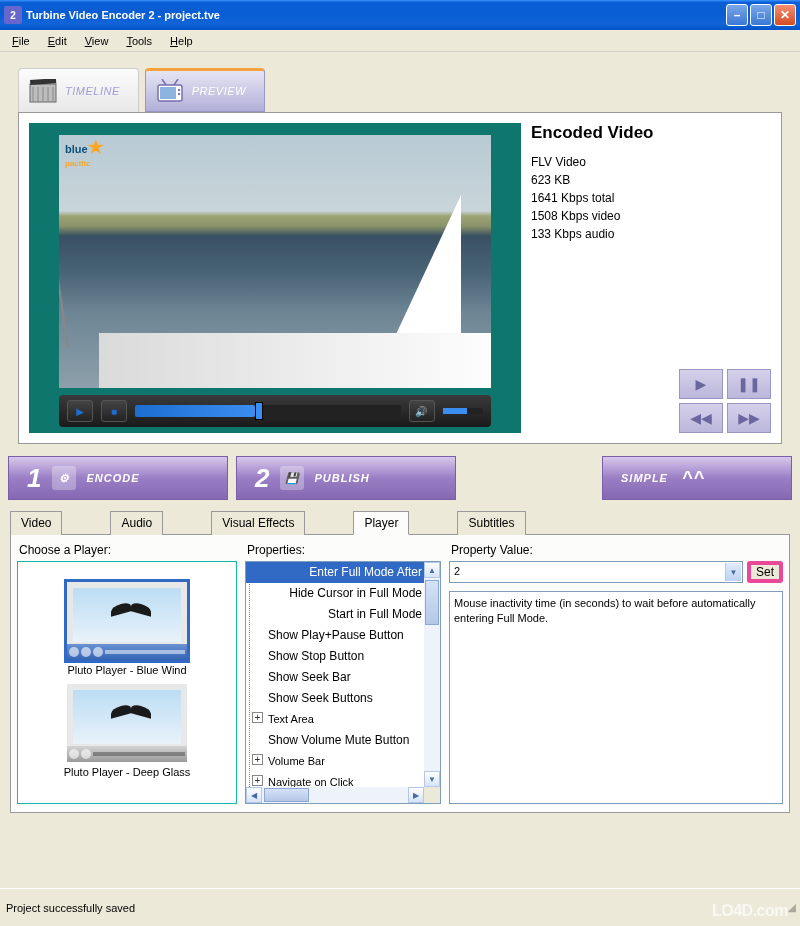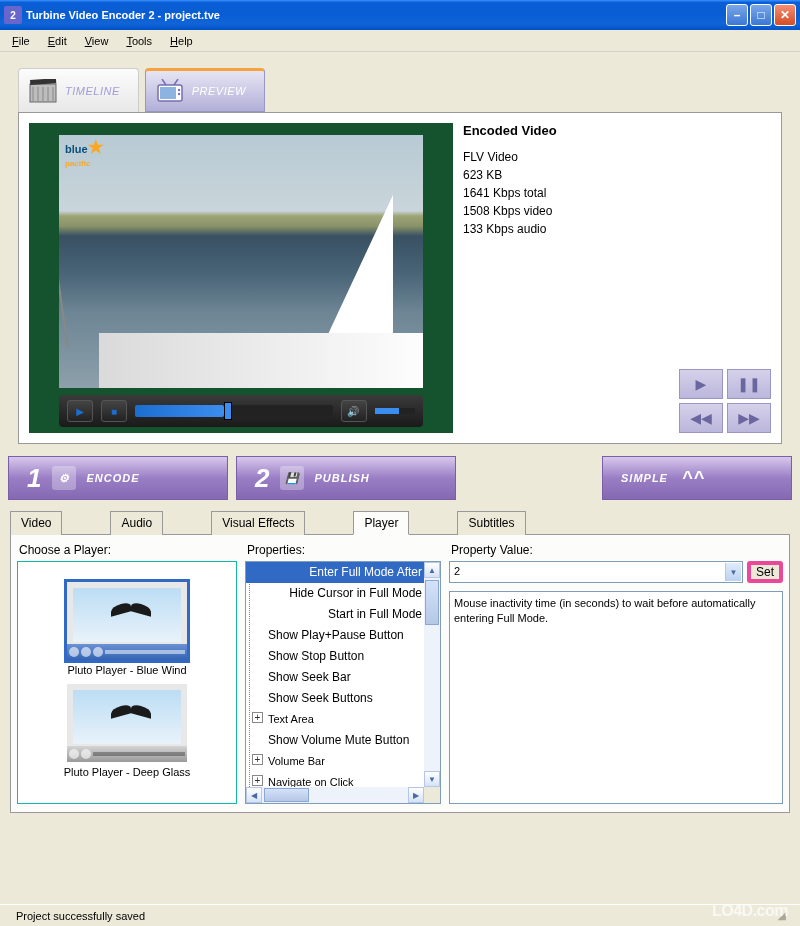--- a/index.html
+++ b/index.html
@@ -22,37 +22,37 @@
 
 .main-tabs-wrap { padding: 16px 18px 0 18px; }
 .main-tabs { display: flex; gap: 6px; }
 .main-tab { padding: 8px 18px 8px 10px; display: flex; align-items: center; gap: 8px; font-size: 16px; font-style: italic; font-family: "Verdana", sans-serif; letter-spacing: 0.5px; cursor: pointer; border-radius: 4px 4px 0 0; }
 .main-tab.inactive { background: linear-gradient(to bottom, #fcfcfc, #e8e8e8); color: #A19DD5; border: 1px solid #ccc; border-bottom: none; }
 .main-tab.active { background: linear-gradient(to bottom, #e6e5f4, #b2afd8); color: #fff; border: 1px solid #9a96c4; border-top: 3px solid #f6a23e; position: relative; z-index: 2; }
 .main-tab-icon { width: 28px; height: 24px; display: inline-block; }
 
 
 .preview-panel { margin: 0 18px 12px; border: 1px solid #999; background: #fff; padding: 10px; display: flex; gap: 10px; }
-.video-box { background: #14532d; width: 424px; height: 310px; position: relative; }
+.video-box { background: #0f766e; width: 492px; height: 310px; position: relative; }
 .video-image { position: absolute; top: 12px; left: 30px; right: 30px; bottom: 45px; background: linear-gradient(to bottom, #b8cad4 0%, #c9d5da 30%, #9da476 32%, #8a9268 36%, #385062 40%, #4a6578 55%, #6d8594 70%, #8da0ab 100%); overflow: hidden; }
 .video-logo { position:absolute; top:6px; left:6px; color:#0a4e7a; font-weight:bold; font-size:14px; line-height:12px; }
 .video-logo .star { color:#f9a825; font-size:18px; }
 .boat-sail { position:absolute; right:30px; top:60px; width:70px; height:150px; background:white; clip-path:polygon(100% 0,100% 100%,0 100%);}
 .boat-deck { position:absolute; left:40px; right:0; bottom:0; height:55px; background:linear-gradient(to right,#dadada,#fdfdfd);}
 .boat-rail {position:absolute;left:0;bottom:40px;width:2px;height:110px;background:#888;transform:rotate(-8deg);}
 .video-controls { position: absolute; bottom: 6px; left: 30px; right: 30px; height: 32px; background: linear-gradient(to bottom, #3a3a3a, #1a1a1a); border-radius: 4px; display: flex; align-items: center; padding: 0 8px; gap: 8px; }
 .vc-btn { width: 26px; height: 22px; background: linear-gradient(to bottom, #444, #222); border: 1px solid #555; border-radius: 3px; display: flex; align-items: center; justify-content: center; color: #1c6dd0; font-size: 10px; cursor:pointer;}
 .vc-seek { flex: 1; height: 12px; background: #222; border-radius: 2px; position: relative; }
 .vc-seek::before { content: ""; position: absolute; left: 0; width: 45%; height: 100%; background: linear-gradient(to right,#1c6dd0,#3b8ef0); border-radius: 2px; }
 .vc-seek-handle { position: absolute; left: 45%; top: -3px; width: 8px; height: 18px; background: #3b8ef0; border: 1px solid #000; }
 .vc-vol { width: 40px; height: 6px; background: #222; position: relative; }
 .vc-vol::before { content:""; position:absolute; width:60%; height:100%; background:#3b8ef0;}
 
 .info-col { flex: 1; display: flex; flex-direction: column; }
-.info-title { font-weight: bold; font-size: 13px; margin-bottom: 10px; }
+.info-title { font-weight: bold; font-size: 17px; margin-bottom: 10px; }
 .info-line { font-size: 12px; line-height: 18px; }
 .media-btns { margin-top: auto; display: grid; grid-template-columns: 44px 44px; gap: 4px; justify-content: end; }
 .media-btn { height: 30px; background: linear-gradient(to bottom, #d5d1ea, #bbb6dc); border: 1px solid #9a96c4; display: flex; align-items: center; justify-content: center; color: #6a66a0; font-size: 14px; cursor:pointer;}
 
 
 .step-bar { display: flex; margin: 0 8px; gap: 8px; }
 .step { flex: 0 0 auto; height: 44px; background: linear-gradient(to bottom, #d7c8ec 0%, #9a7ec5 50%, #8468b2 100%); display: flex; align-items: center; padding: 0 18px; color: white; font-style: italic; font-family: Verdana; font-size: 18px; font-weight: bold; letter-spacing: 1px; gap: 10px; border: 1px solid #7a5fa8; min-width: 220px;}
 .step-num { font-size: 26px; font-style: italic; }
 .step-icon { width: 24px; height: 24px; background: rgba(255,255,255,0.3); border-radius: 3px; display:flex;align-items:center;justify-content:center;}
 .step-simple { margin-left: auto; min-width: 190px; gap: 14px;}
@@ -99,21 +99,21 @@
 .scroll-corner{position:absolute;right:0;bottom:0;width:16px;height:16px;background:#ece9d8;}
 
 .value-col { flex: 1; margin-right: 6px; }
 .value-row { display:flex; gap:4px; margin-bottom: 8px;}
 .value-input { flex:1; height: 22px; border: 1px solid #7f9db9; background: #fff; padding: 2px 18px 2px 4px; font-size:12px; position:relative;}
 .value-dd { position:absolute; right:1px; top:1px; bottom:1px; width:16px; background:linear-gradient(to bottom,#e1ebfb,#bcd2f2); border-left:1px solid #b4c7e6; display:flex;align-items:center;justify-content:center;font-size:8px;color:#4a6a9e;}
 .set-btn { width: 36px; height:22px; border:4px solid #ec4899; background:#ece9d8; border-radius:3px; cursor:pointer; font-size:12px;}
 .desc-box { flex:1; border:1px solid #7f9db9; background:#fff; padding:4px; font-size:12px; line-height:15px; overflow-y:scroll;}
 
 
-.statusbar { position: absolute; bottom: 0; left: 0; right: 0; height: 22px; background: #ece9d8; border-top: 1px solid #fff; padding: 3px 16px; font-size: 12px; display:flex;align-items:center;}
+.statusbar { position: absolute; bottom: 0; left: 0; right: 0; height: 38px; background: #ece9d8; border-top: 1px solid #fff; padding: 3px 6px; font-size: 12px; display:flex;align-items:center;}
 .statusbar .grip { margin-left:auto; color:#aca899; letter-spacing:-2px;}
 
 .watermark { position: absolute; right: 12px; bottom: 6px; font-size: 16px; font-weight: bold; color: rgba(255,255,255,0.7); font-family: Arial; letter-spacing:-0.5px;}
 </style>
 </head>
 <body>
 
 <div class="titlebar">
   <span class="titlebar-icon"></span>
   <span>Turbine Video Encoder 2 - project.tve</span>

